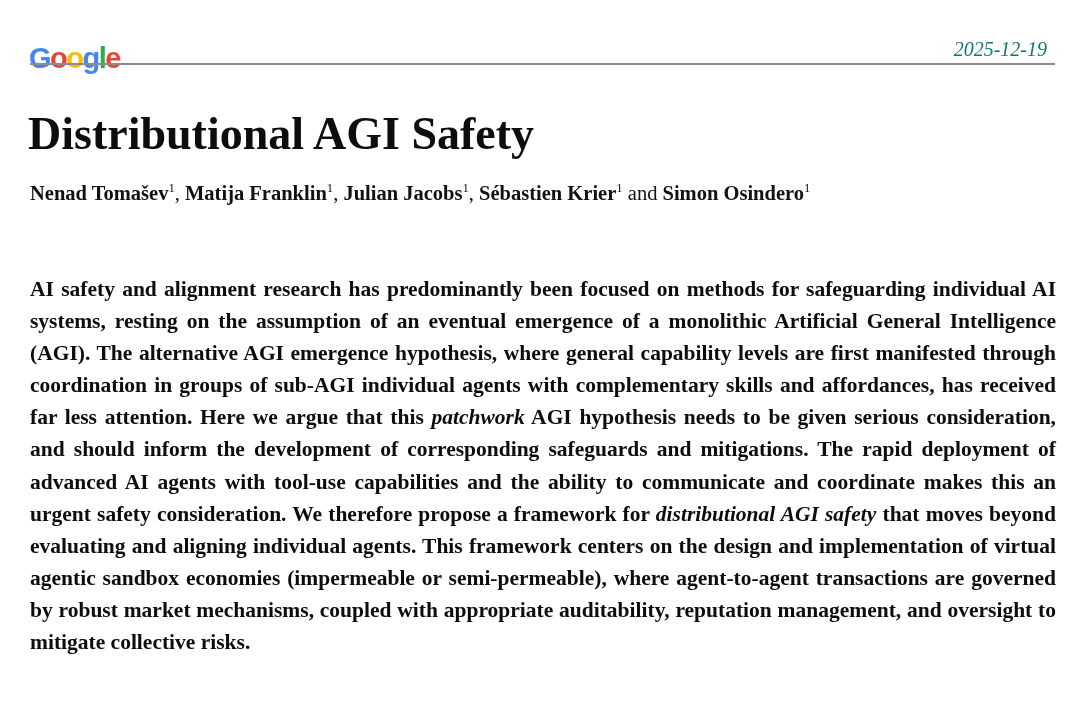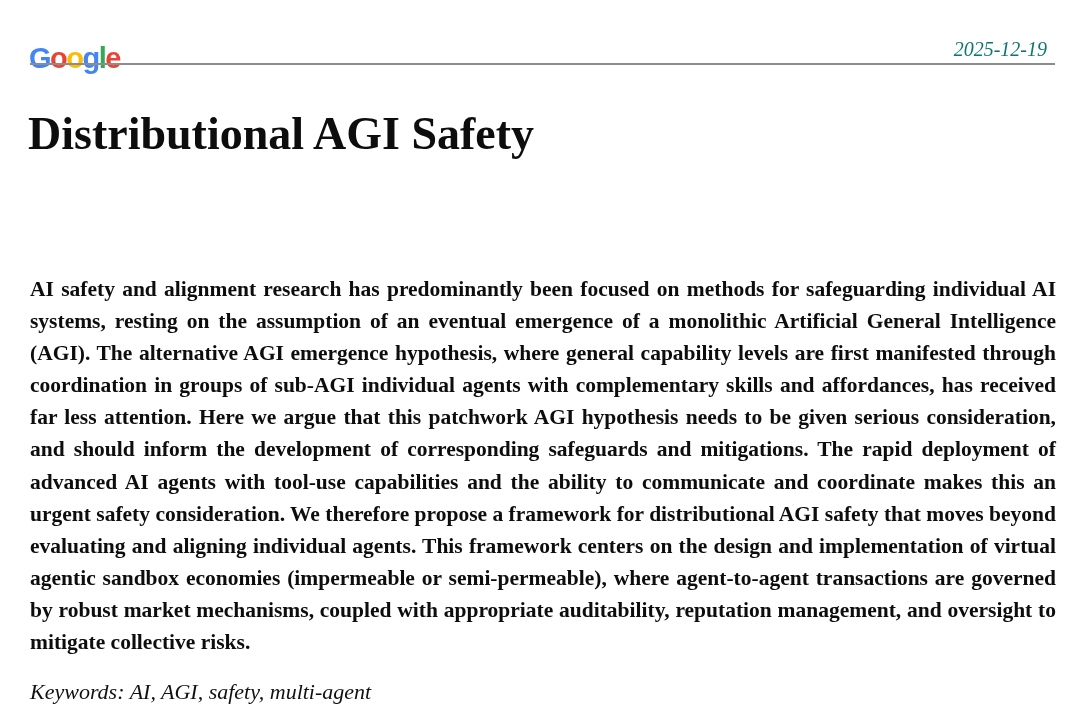--- a/index.html
+++ b/index.html
@@ -85,20 +85,21 @@
     left: 30px;
     top: 273px;
     width: 1026px;
     font-size: 21.5px;
     line-height: 32.1px;
     font-weight: bold;
     text-align: justify;
     color: #0d0d0d;
   }
   .abstract .it {
+    font-style: italic;
   }
   .keywords {
     position: absolute;
     left: 30px;
     top: 678px;
     font-size: 22px;
     font-style: italic;
     color: #111111;
     line-height: 28px;
   }
@@ -109,19 +110,19 @@
 <div class="page">
 
   <div class="logo"><span style="color: rgb(66, 133, 244);">G</span><span style="color: rgb(234, 67, 53);">o</span><span style="color: rgb(251, 188, 5);">o</span><span style="color: rgb(66, 133, 244);">g</span><span style="color: rgb(52, 168, 83);">l</span><span style="color: rgb(234, 67, 53);">e</span></div>
 
   <div class="date">2025-12-19</div>
 
   <div class="rule"></div>
 
   <h1 class="title" style="margin:0;">Distributional AGI Safety</h1>
 
+  <div class="authors"><span class="name">Nenad Tomašev</span><sup>1</sup>, <span class="name">Matija Franklin</span><sup>1</sup>, <span class="name">Julian Jacobs</span><sup>1</sup>, <span class="name">Sébastien Krier</span><sup>1</sup> and <span class="name">Simon Osindero</span><sup>1</sup></div>
 
 
   <div class="abstract"><span>AI safety and alignment research has predominantly been focused on methods for safeguarding individual AI systems, resting on the assumption of an eventual emergence of a monolithic Artificial General Intelligence (AGI). The alternative AGI emergence hypothesis, where general capability levels are first manifested through coordination in groups of sub-AGI individual agents with complementary skills and affordances, has received far less attention. Here we argue that this </span><span class="it">patchwork</span><span> AGI hypothesis needs to be given serious consideration, and should inform the development of corresponding safeguards and mitigations. The rapid deployment of advanced AI agents with tool-use capabilities and the ability to communicate and coordinate makes this an urgent safety consideration. We therefore propose a framework for </span><span class="it">distributional AGI safety</span><span> that moves beyond evaluating and aligning individual agents. This framework centers on the design and implementation of virtual agentic sandbox economies (impermeable or semi-permeable), where agent-to-agent transactions are governed by robust market mechanisms, coupled with appropriate auditability, reputation management, and oversight to mitigate collective risks.</span></div>
 
-  <div class="keywords"><span>Keywords: </span><span>AI, AGI, safety, multi-agent</span></div>
 
 </div>
 
 </body></html>

